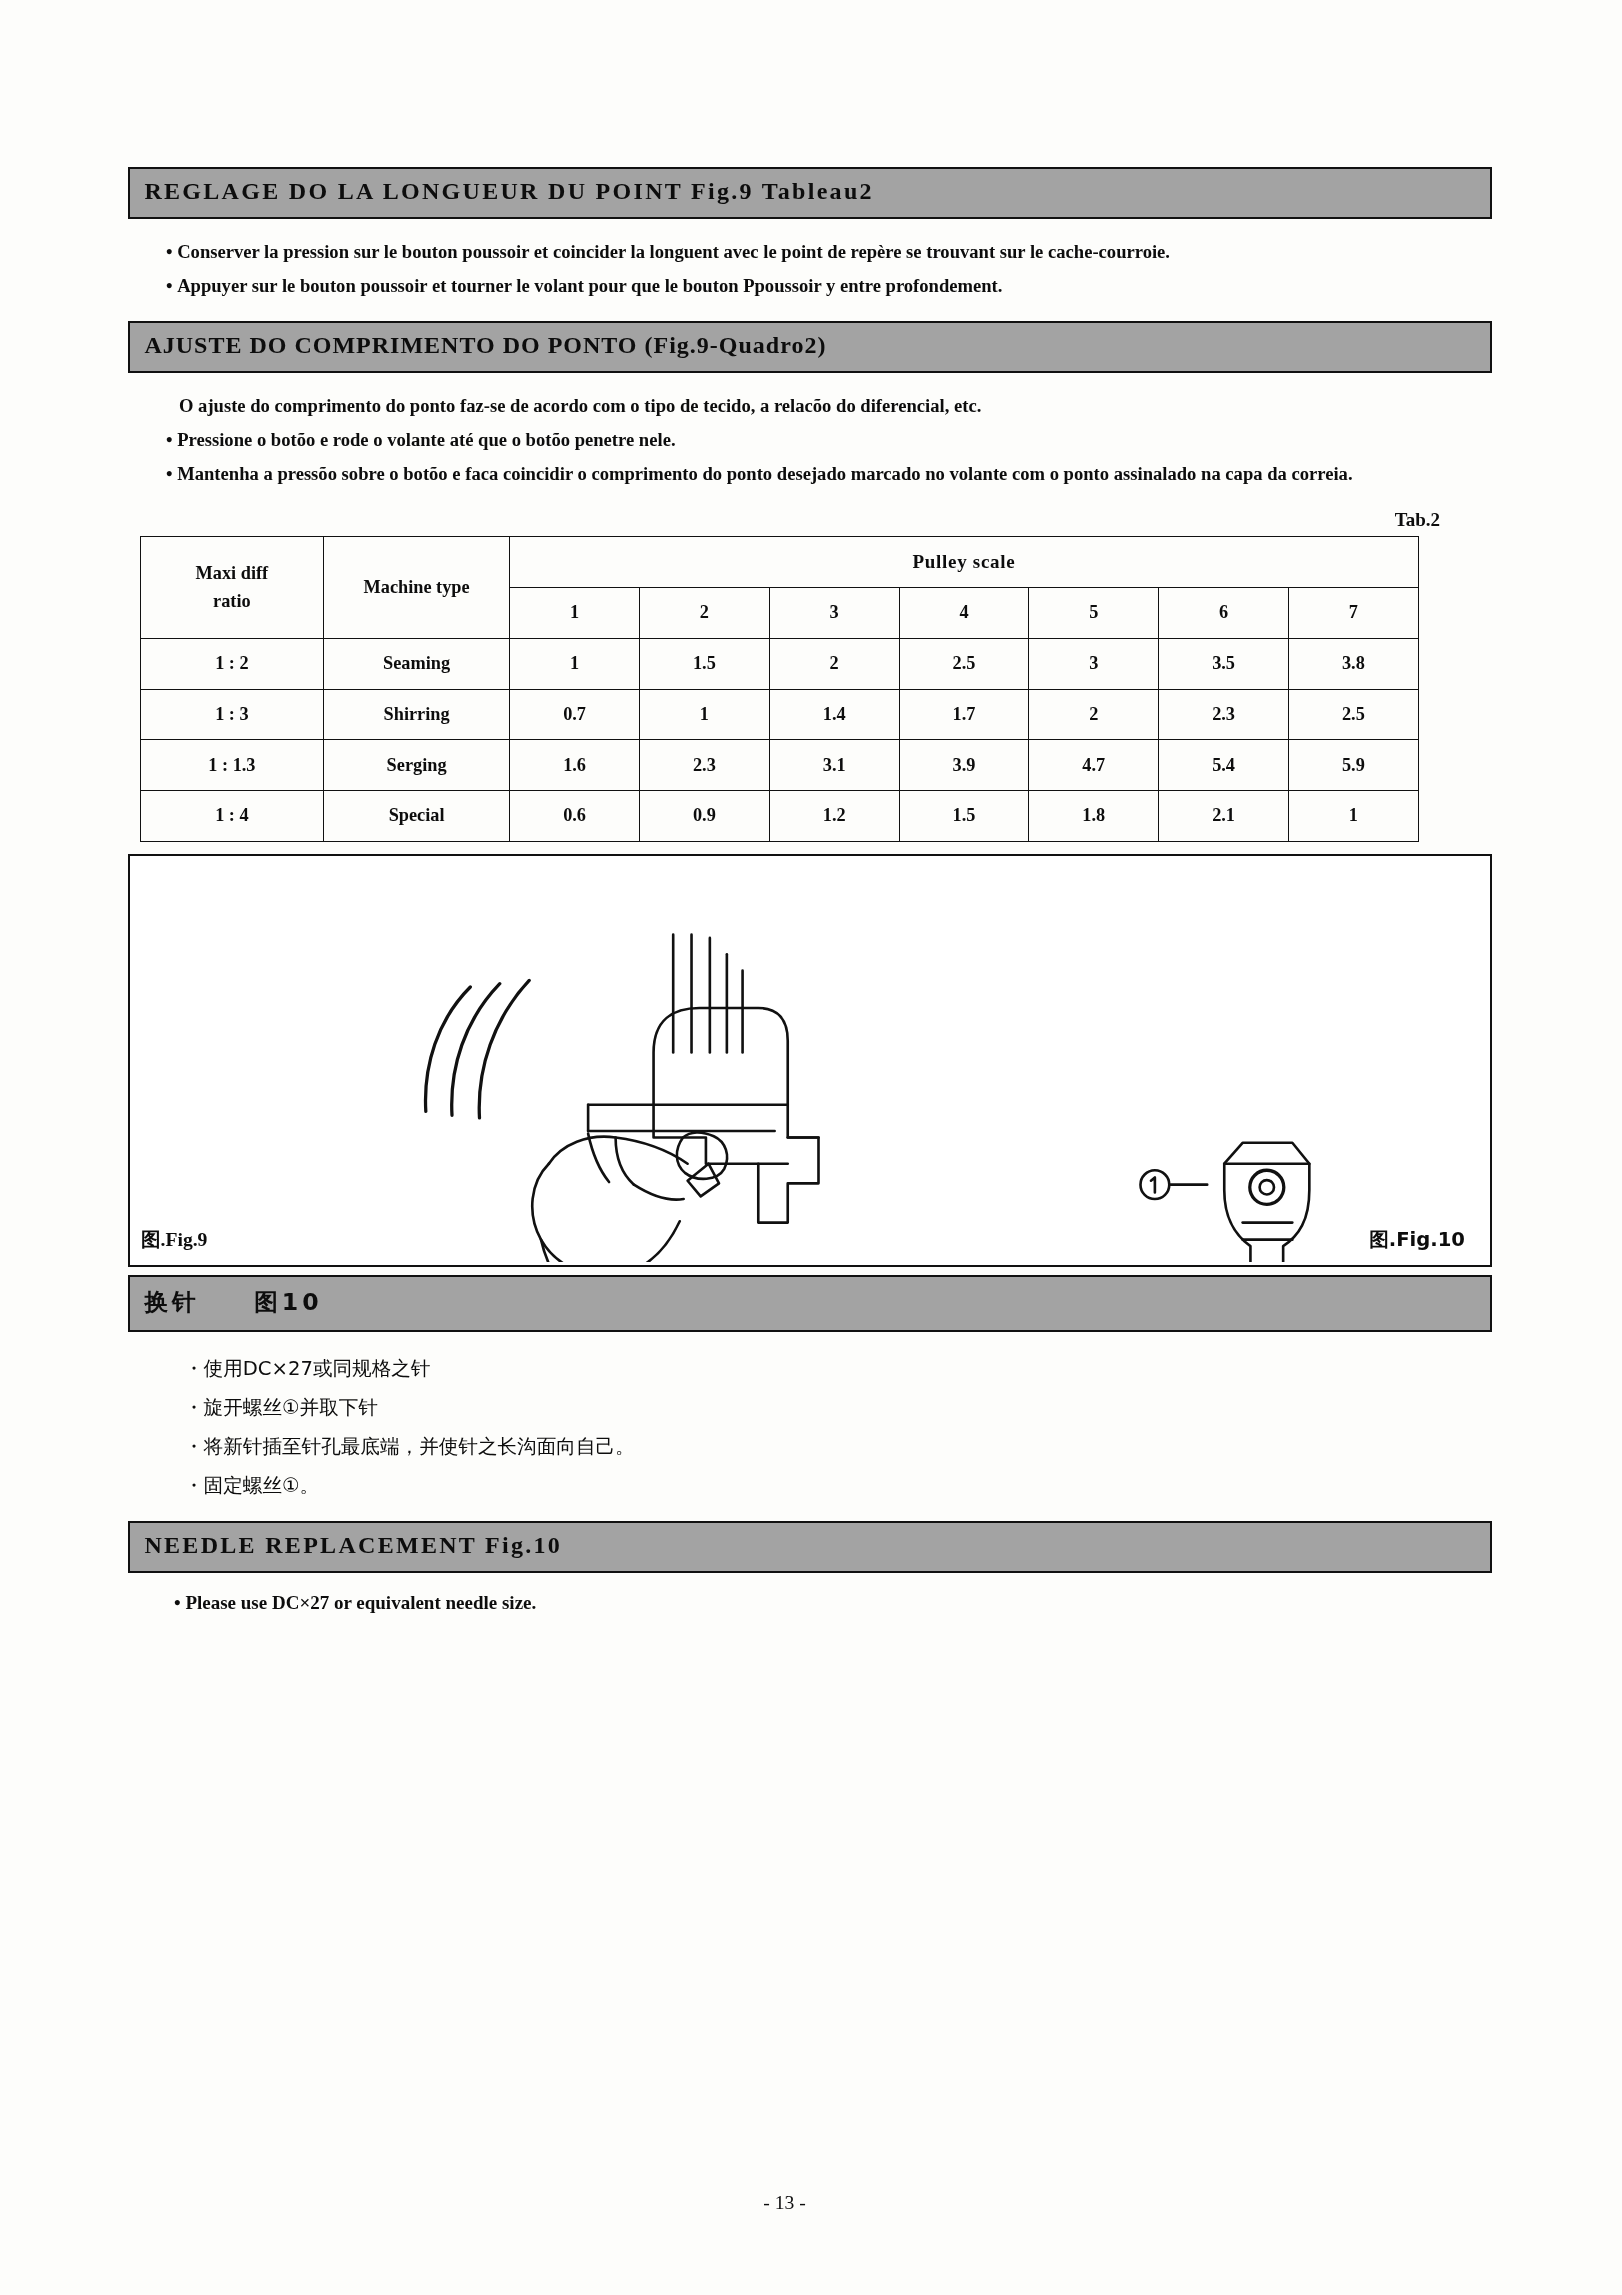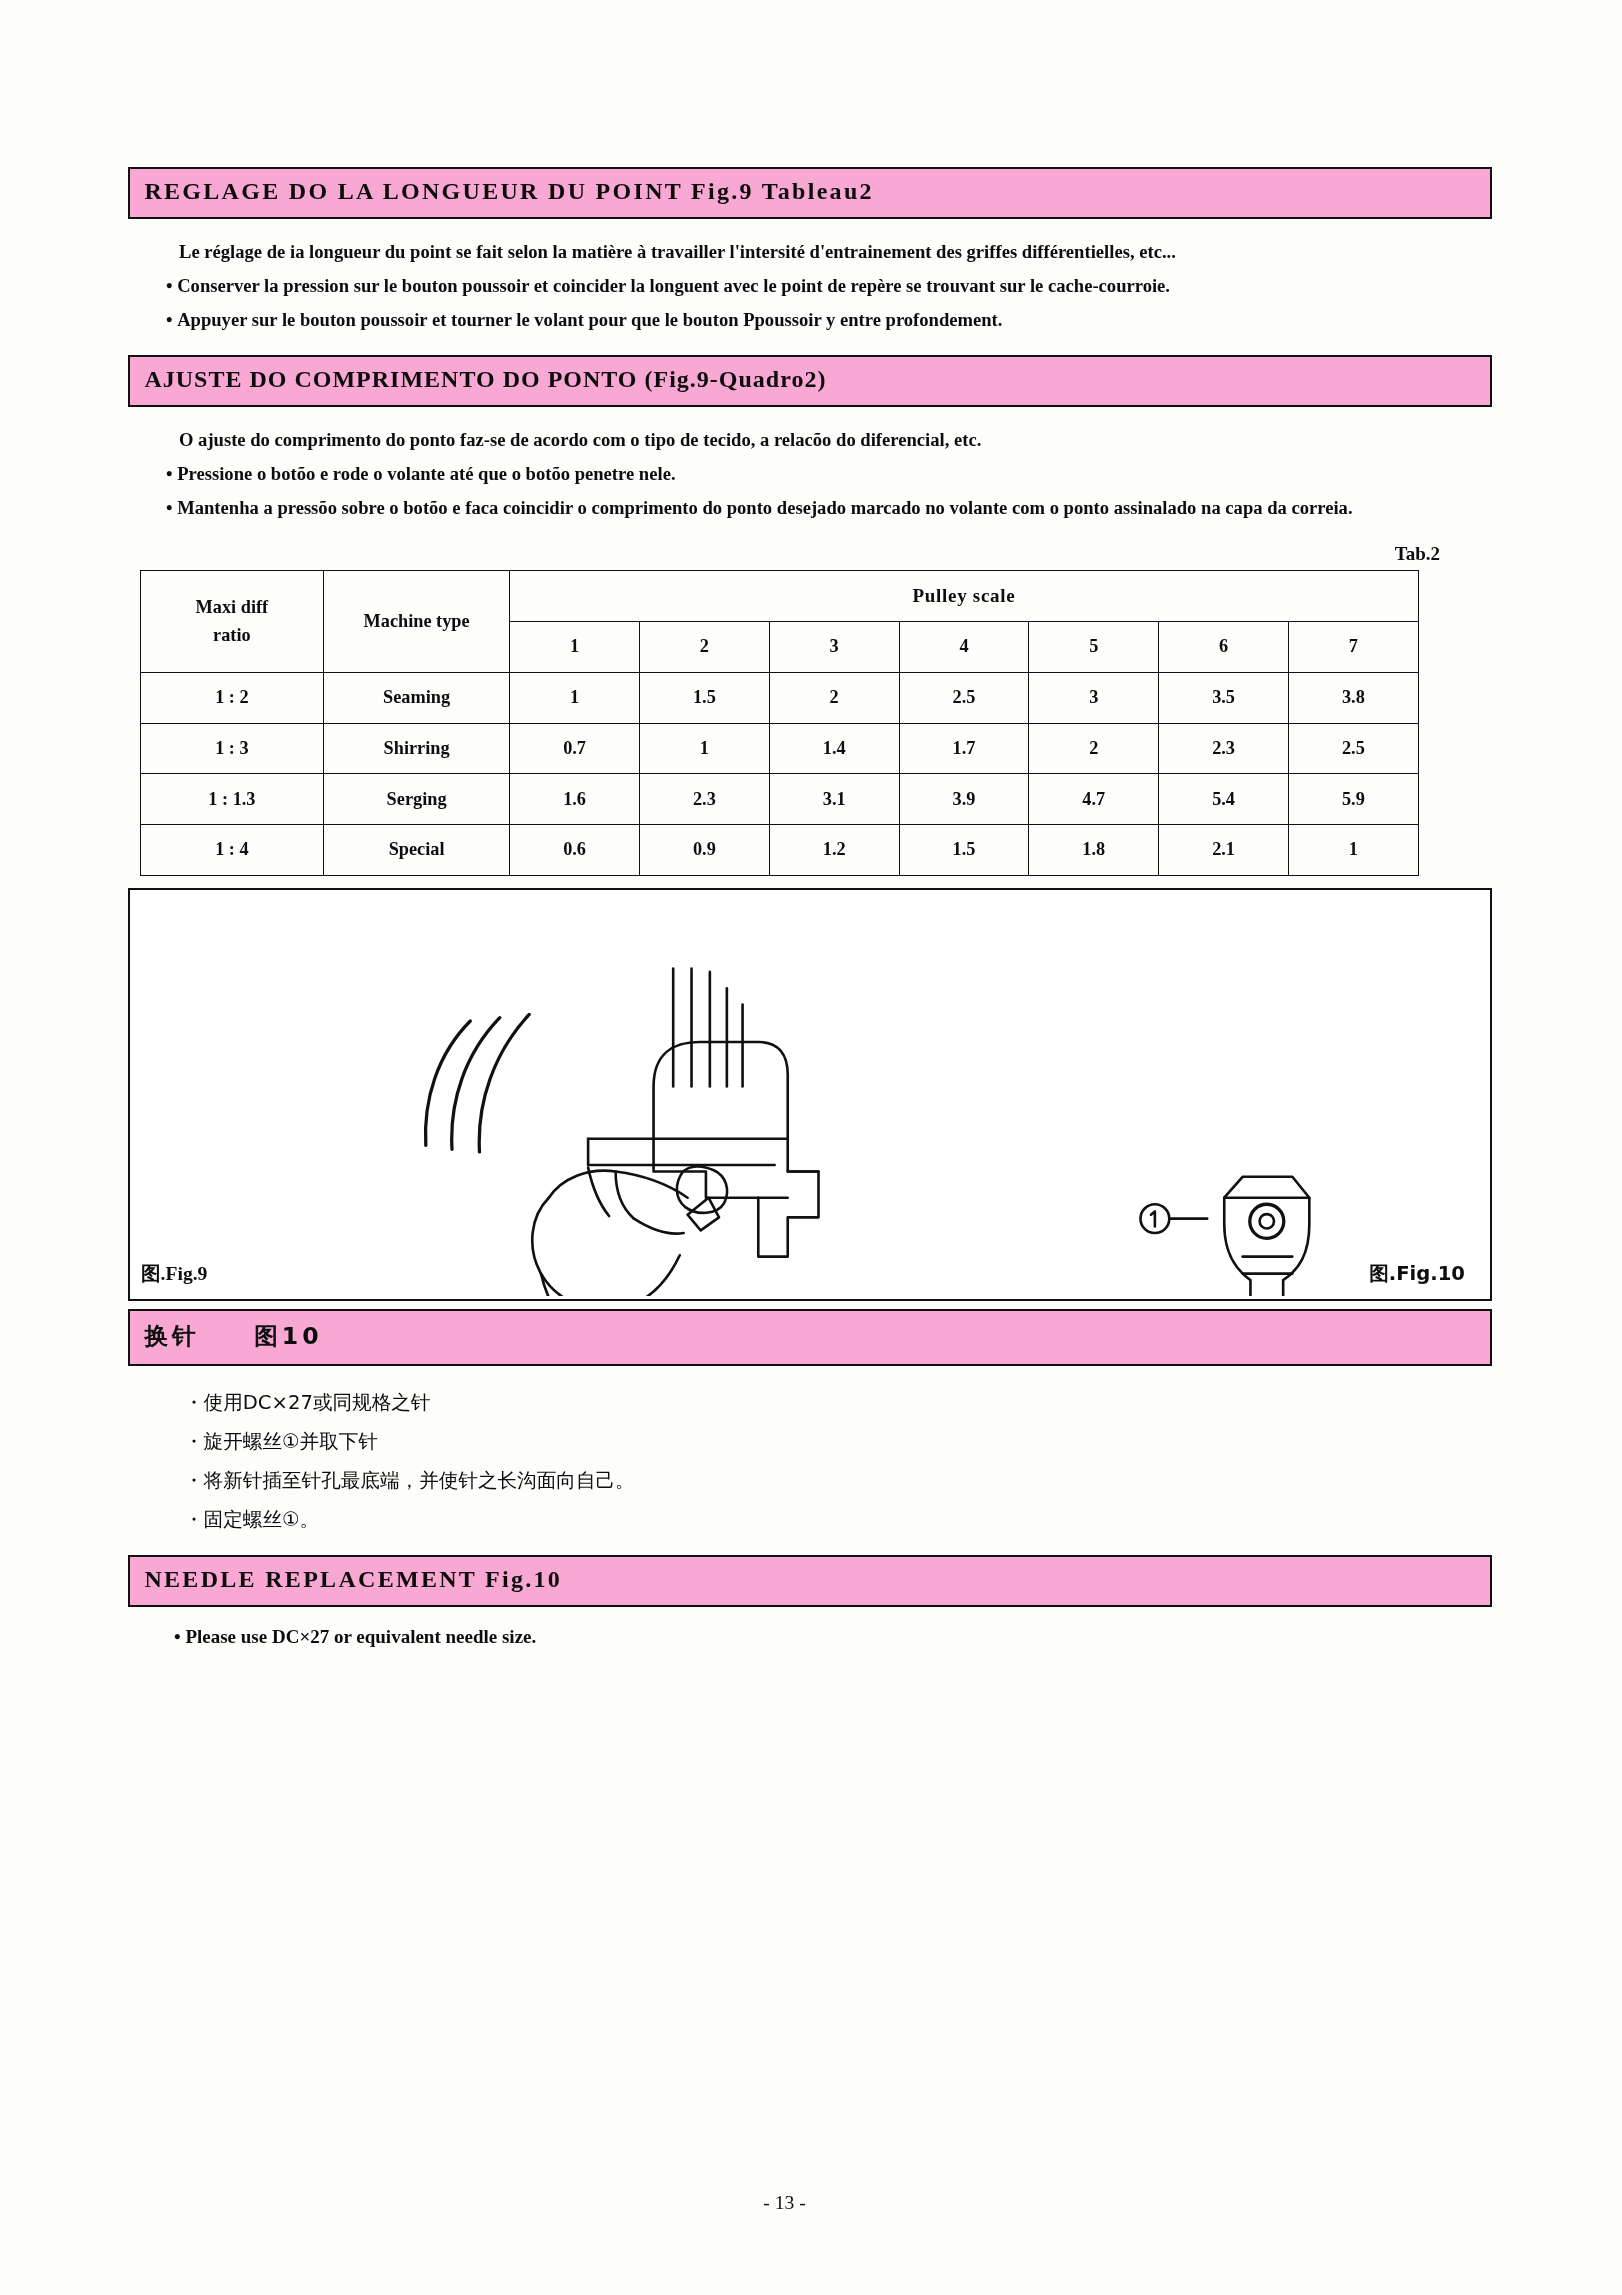--- a/index.html
+++ b/index.html
@@ -27,21 +27,21 @@
     left: 128px;
     top: 167px;
     width: 1364px;
   }
 
   
   .bar {
     border: 2px solid #111;
     padding: 9.2px 14.4px 11.8px 14.4px;
     margin: 0 0 6.5px 0;
-    background: #f9a8d4;
+    background: #a3a3a3;
   }
   .bar .bar-title {
     font-weight: bold;
     font-size: 24px;
     letter-spacing: 1px;
     white-space: nowrap;
   }
   .bar.spaced .bar-title { letter-spacing: 2.3px; }
   .bar.cjk .bar-title {
     font-family: "DejaVu Sans", sans-serif;
@@ -142,21 +142,20 @@
 <body>
 
 <div class="page">
   <div class="content">
 
     <div class="bar spaced">
       <div class="bar-title">REGLAGE  DO  LA  LONGUEUR  DU  POINT  Fig.9  Tableau2</div>
     </div>
 
     <div class="block fr">
-      <p class="indent">Le réglage de ia longueur du point se fait selon la matière à travailler l'intersité d'entrainement des griffes différentielles, etc...</p>
       <p class="bullet">Conserver la pression sur le bouton poussoir et coincider la longuent avec le point de repère se trouvant sur le cache-courroie.</p>
       <p class="bullet">Appuyer sur le bouton poussoir et tourner le volant pour que le bouton Ppoussoir y entre profondement.</p>
     </div>
 
     <div class="bar">
       <div class="bar-title">AJUSTE DO COMPRIMENTO DO PONTO (Fig.9-Quadro2)</div>
     </div>
 
     <div class="block pt">
       <p class="indent">O ajuste do comprimento do ponto faz-se de acordo com o tipo de tecido, a relacõo do diferencial, etc.</p>

